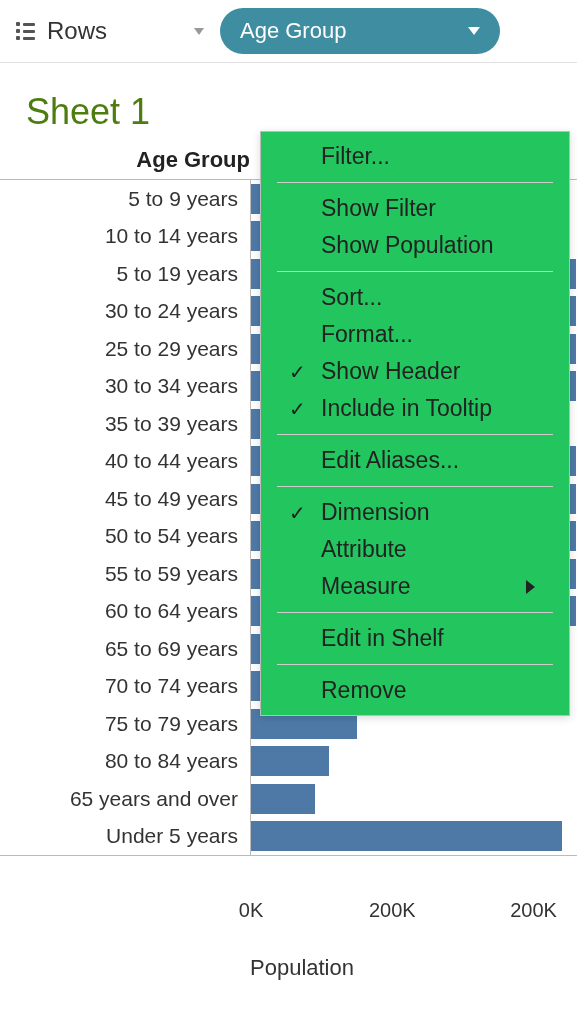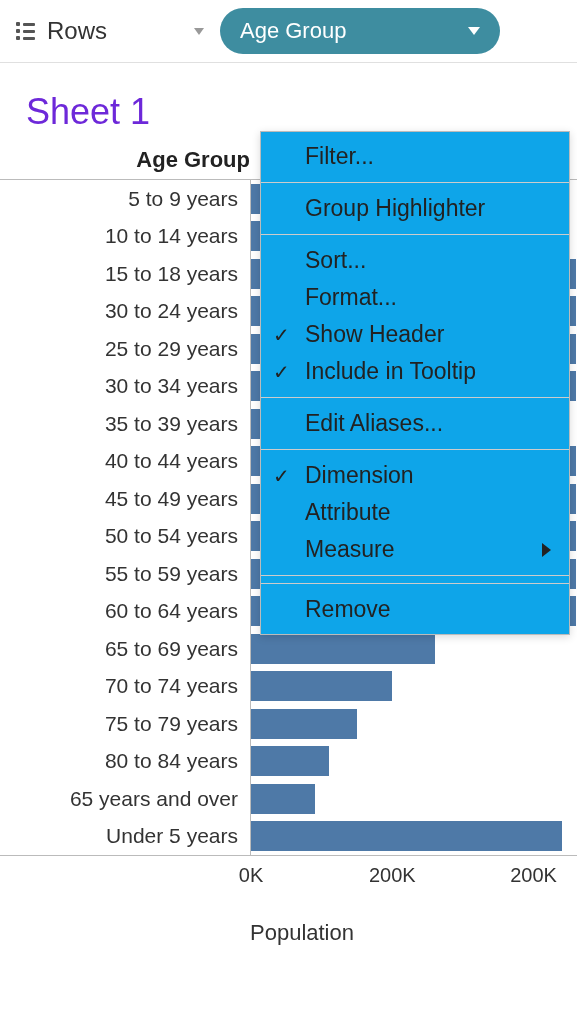--- a/index.html
+++ b/index.html
@@ -69,21 +69,21 @@
     border-right: 6px solid transparent;
     border-top: 8px solid #fff;
   }
   .sheet-area {
     padding: 10px 0 0 0;
     position: relative;
   }
   .sheet-title {
     font-size: 36px;
     font-weight: 300;
-    color: #6d28d9;
+    color: #4d7c0f;
     padding: 18px 0 14px 26px;
   }
   .chart-wrap {
     position: relative;
   }
   .col-header {
     font-size: 22px;
     font-weight: 600;
     color: #222;
     padding: 0 0 6px 0;
@@ -143,25 +143,25 @@
     font-size: 22px;
     color:#333;
     padding-top: 30px;
   }
   
   .context-menu {
     position: absolute;
     top: 68px;
     left: 260px;
     width: 310px;
-    background: #0ea5e9;
+    background: #22c55e;
     border: 1px solid #bbb;
     box-shadow: 0 2px 8px rgba(0,0,0,0.15);
     z-index: 100;
-    padding: 6px 0;
+    padding: 6px 16px;
   }
   .context-menu .item {
     font-size: 23px;
     color: #222;
     padding: 5px 18px 5px 44px;
     position: relative;
     display:flex;
     align-items:center;
   }
   .context-menu .item .check {
@@ -230,21 +230,21 @@
             <div class="bar" style="width:317.9347826086957px"></div>
           </div>
         </div>
         <div class="chart-row">
           <div class="cat-label">10 to 14 years</div>
           <div class="bar-cell">
             <div class="bar" style="width:310.8695652173913px"></div>
           </div>
         </div>
         <div class="chart-row">
-          <div class="cat-label">15 to 18 years</div>
+          <div class="cat-label">5 to 19 years</div>
           <div class="bar-cell">
             <div class="bar" style="width:325px"></div>
           </div>
         </div>
         <div class="chart-row">
           <div class="cat-label">30 to 24 years</div>
           <div class="bar-cell">
             <div class="bar" style="width:325px"></div>
           </div>
         </div>
@@ -328,38 +328,41 @@
         </div>
         <div class="chart-row">
           <div class="cat-label">Under 5 years</div>
           <div class="bar-cell">
             <div class="bar" style="width:310.8695652173913px"></div>
           </div>
         </div>
       </div>
 
     <div class="axis-row">
-      <div class="axis-ticks" id="axis-ticks" style="height: 26px;">
+      <div class="axis-ticks" id="axis-ticks" style="height: 26px; margin-top: 35px;">
           <span class="a-tick" style="left: 0px;">0K</span>
           <span class="a-tick" style="left: 141.304px;">200K</span>
           <span class="a-tick" style="left: 282.609px;">200K</span>
         </div>
     </div>
     <div class="axis-title-row">
       <div class="axis-title">Population</div>
     </div>
   </div>
 
   <div class="context-menu">
     <div class="item">
         <span>Filter...</span>
       </div>
     <div class="sep"></div>
     <div class="item">
-        <span>Group Highlighter</span>
+        <span>Show Filter</span>
+      </div>
+    <div class="item">
+        <span>Show Population</span>
       </div>
     <div class="sep"></div>
     <div class="item">
         <span>Sort...</span>
       </div>
     <div class="item">
         <span>Format...</span>
       </div>
     <div class="item">
         <span class="check">✓</span>
@@ -379,18 +382,21 @@
         <span>Dimension</span>
       </div>
     <div class="item">
         <span>Attribute</span>
       </div>
     <div class="item">
         <span>Measure</span>
         <span class="sub"></span>
       </div>
     <div class="sep"></div>
+    <div class="item">
+        <span>Edit in Shelf</span>
+      </div>
     <div class="sep"></div>
     <div class="item">
         <span>Remove</span>
       </div>
   </div>
 </div>
 
 </body></html>

